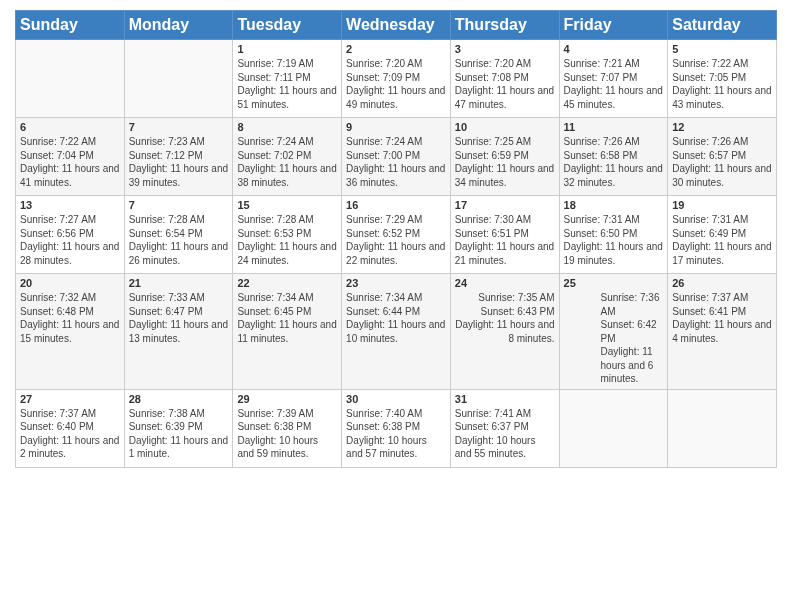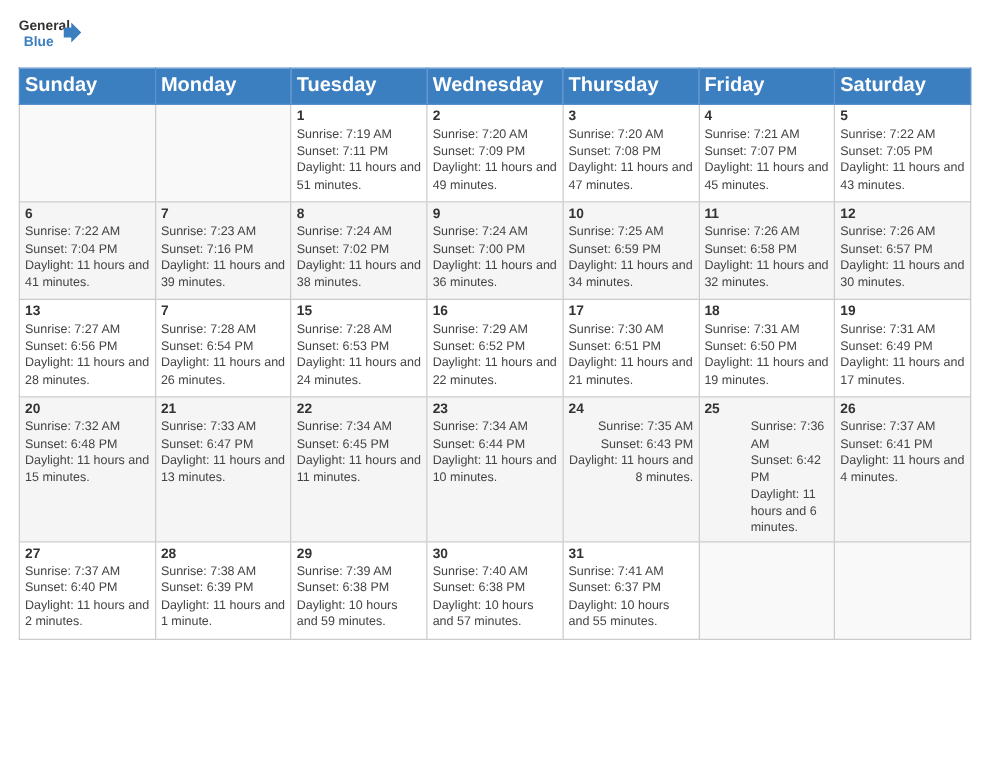--- a/index.html
+++ b/index.html
@@ -79,33 +79,20 @@
       line-height: 1.35;
     }
     .empty-cell {
       background: #f9f9f9;
     }
   </style>
 </head>
 <body>
 
 <div class="page">
-  <div class="header">
-    <div class="logo">
-  <svg width="50" height="38" viewBox="0 0 50 38">
-    <text x="0" y="14" font-size="11" font-weight="bold" fill="#333" font-family="Arial">General</text>
-    <text x="4" y="27" font-size="11" font-weight="bold" fill="#3c7fc0" font-family="Arial">Blue</text>
-    <polygon points="42,8 50,16 42,24 42,20 36,20 36,12 42,12" fill="#3c7fc0"></polygon>
-  </svg>
-</div>
-    <div class="title-block">
-      <div class="month-title"></div>
-      <div class="location"></div>
-    </div>
-  </div>
 
   <table>
     <thead>
       <tr id="weekday-header">
           <th>Sunday</th>
           <th>Monday</th>
           <th>Tuesday</th>
           <th>Wednesday</th>
           <th>Thursday</th>
           <th>Friday</th>
@@ -150,21 +137,21 @@
         <tr>
           <td>
             <span class="day-num">6</span>
             <div class="day-info" style="white-space: pre-line;">Sunrise: 7:22 AM
 Sunset: 7:04 PM
 Daylight: 11 hours and 41 minutes.</div>
           </td>
           <td>
             <span class="day-num">7</span>
             <div class="day-info" style="white-space: pre-line;">Sunrise: 7:23 AM
-Sunset: 7:16 PM
+Sunset: 7:12 PM
 Daylight: 11 hours and 39 minutes.</div>
           </td>
           <td>
             <span class="day-num">8</span>
             <div class="day-info" style="white-space: pre-line;">Sunrise: 7:24 AM
 Sunset: 7:02 PM
 Daylight: 11 hours and 38 minutes.</div>
           </td>
           <td>
             <span class="day-num">9</span>

